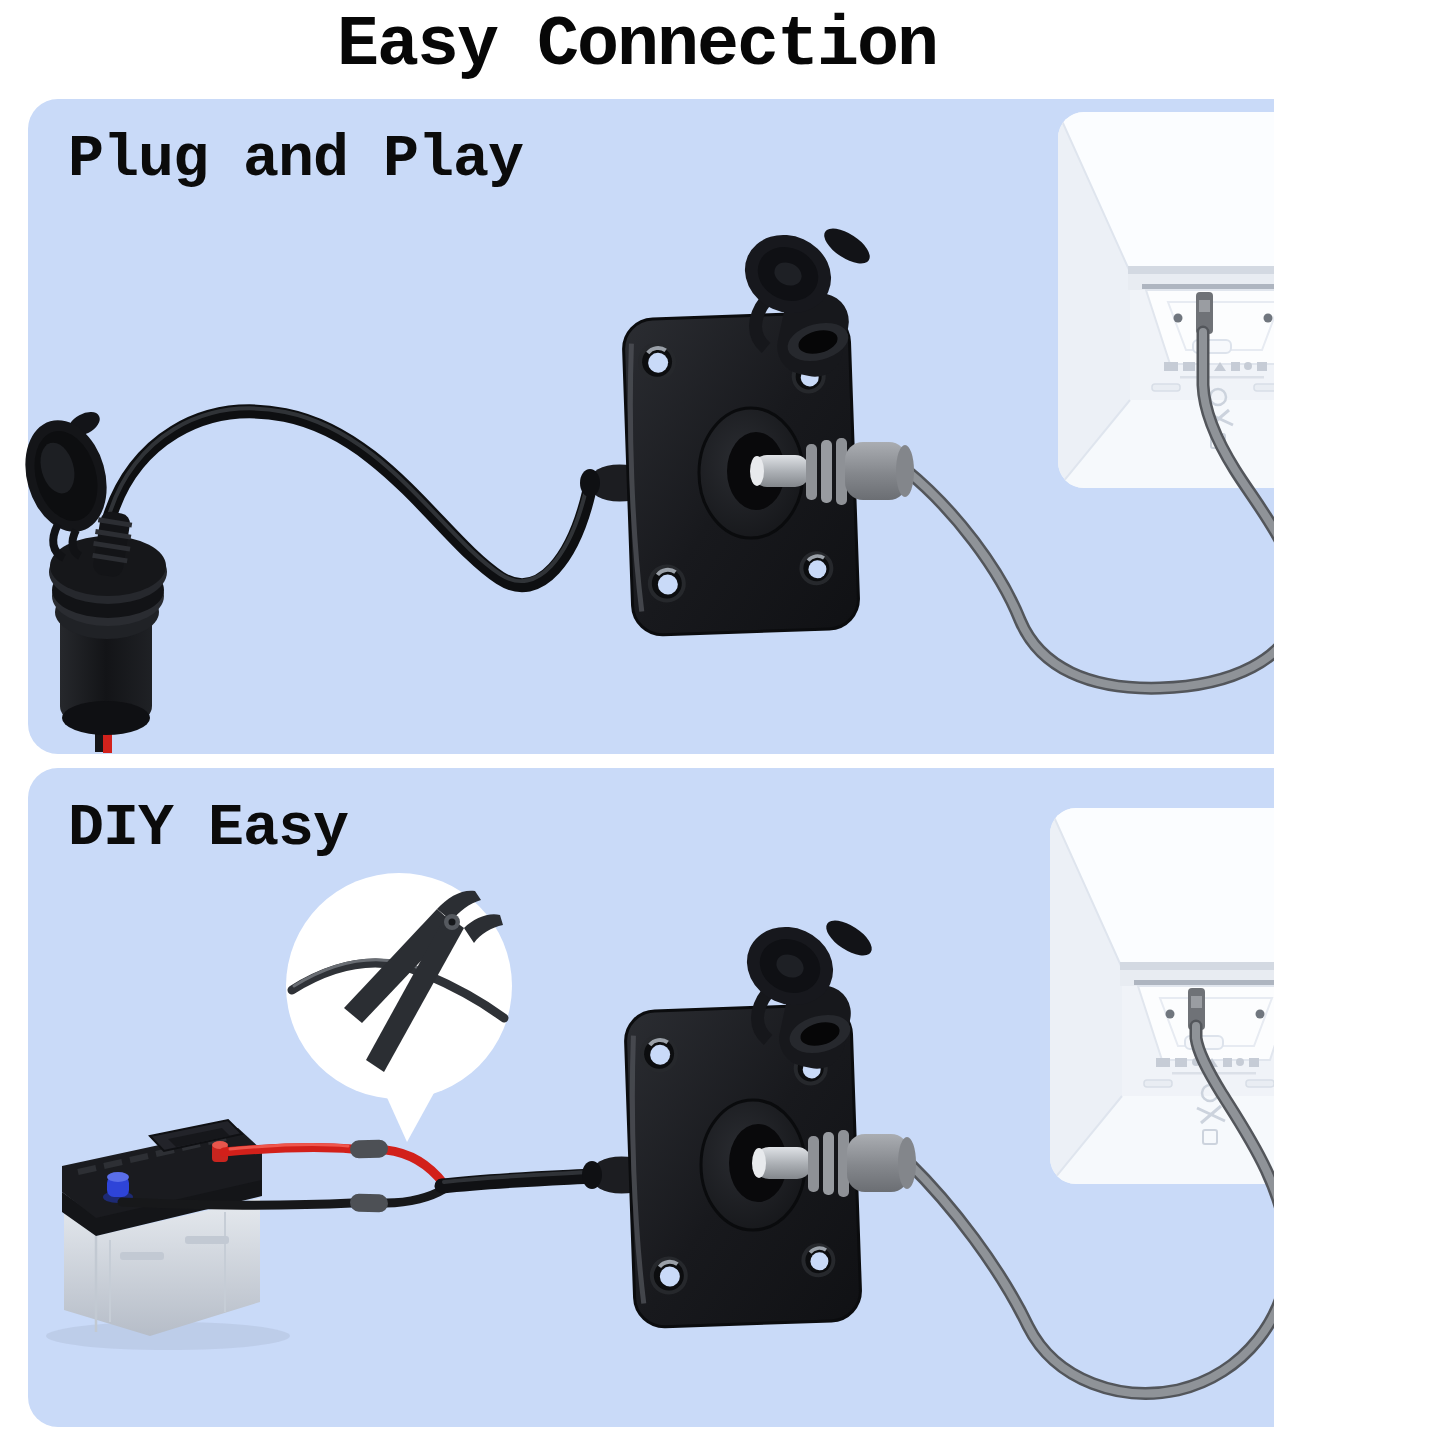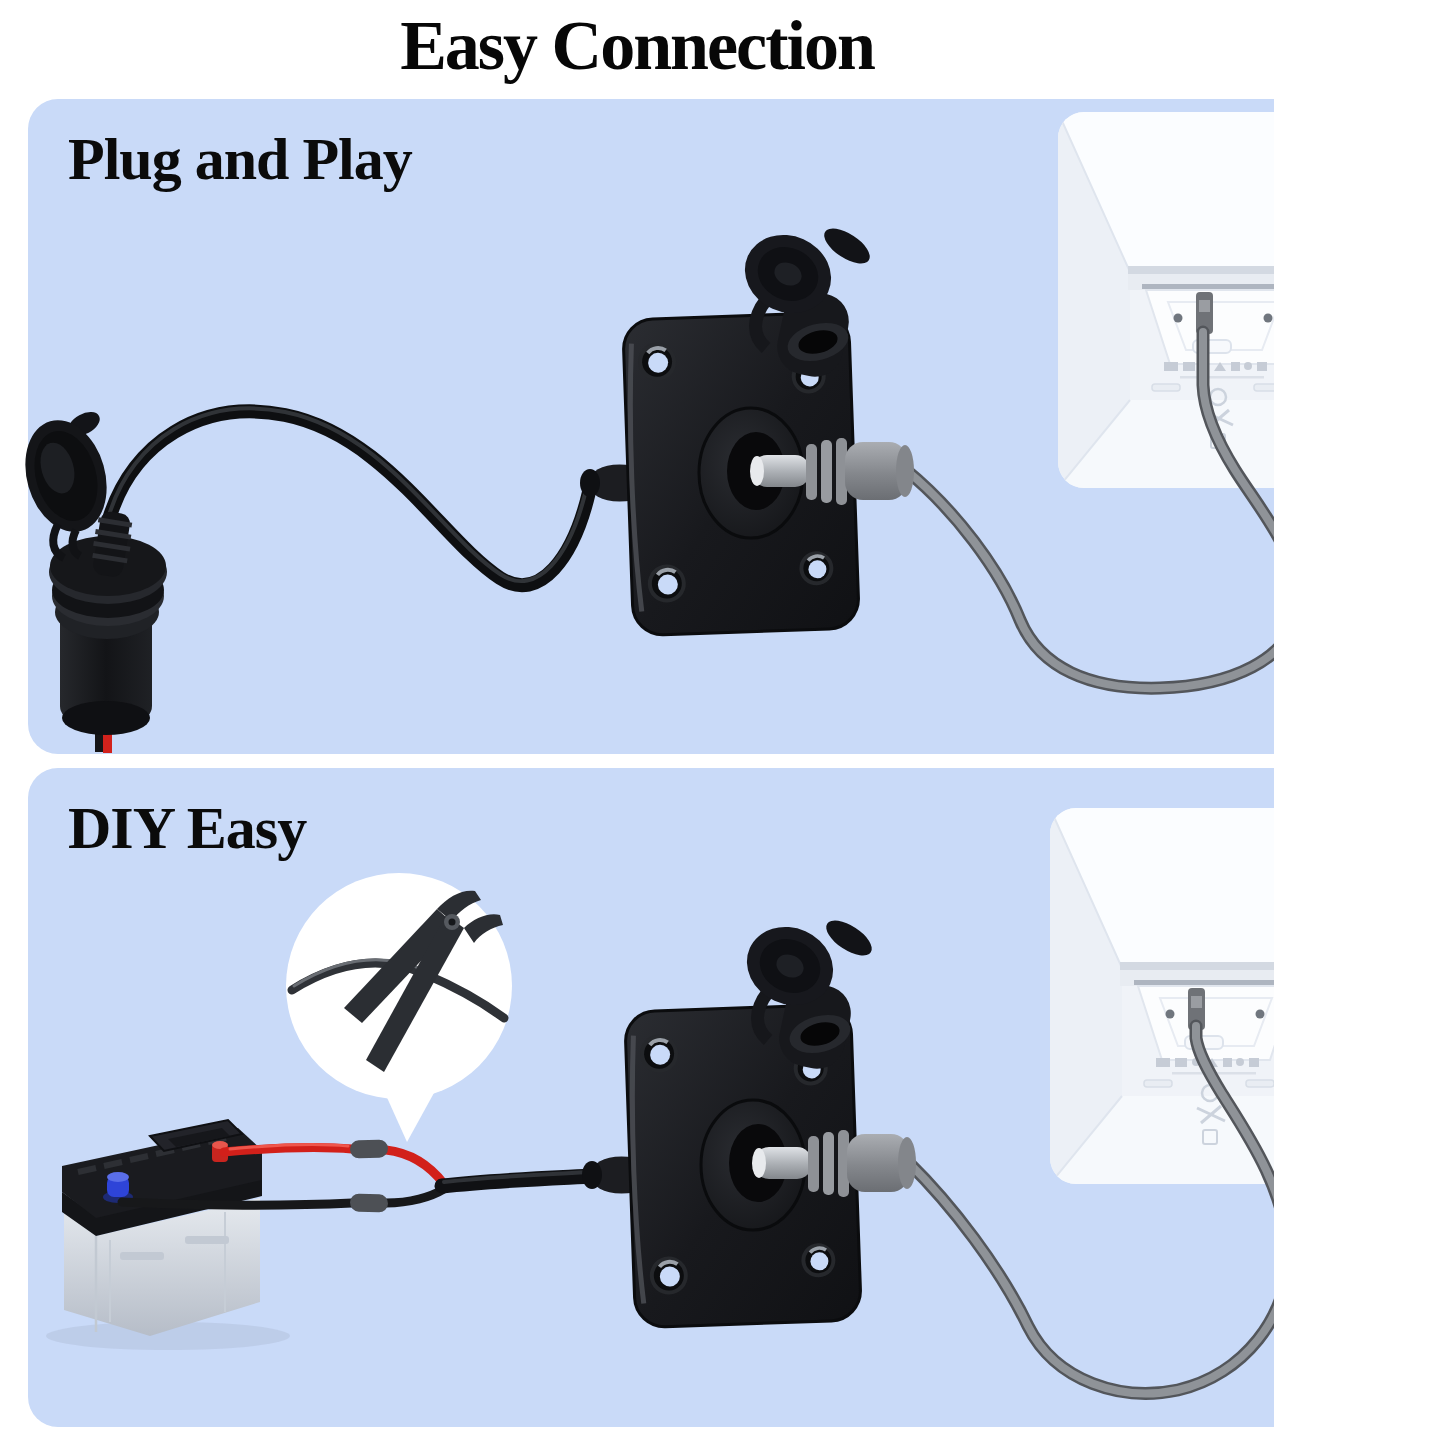--- a/index.html
+++ b/index.html
@@ -1,17 +1,17 @@
 <!DOCTYPE html>
 <html><head>
 <meta charset="utf-8">
 <style>
   html,body{margin:0;padding:0;background:#ffffff;}
   .page{position:relative;width:1274px;height:1445px;background:#ffffff;overflow:hidden;
-        font-family:Liberation Serif, serif;}
+        font-family:Liberation Mono, monospace;}
   .main-title{position:absolute;left:0;top:6px;width:100%;text-align:center;
         font-size:70px;font-weight:800;letter-spacing:-2px;color:#070707;}
   .panel{position:absolute;left:28px;width:1391px;background:#c9daf8;border-radius:30px;}
   .panel-1{top:99px;height:655px;padding-left:8px;}
   .panel-2{top:768px;height:659px;}
   .panel-heading{position:absolute;left:40px;top:26px;font-size:60px;font-weight:800;
         letter-spacing:-1px;color:#0b0b0b;}
   svg.art{position:absolute;left:0;top:0;width:1445px;height:1445px;pointer-events:none;}
 </style>
 </head>

